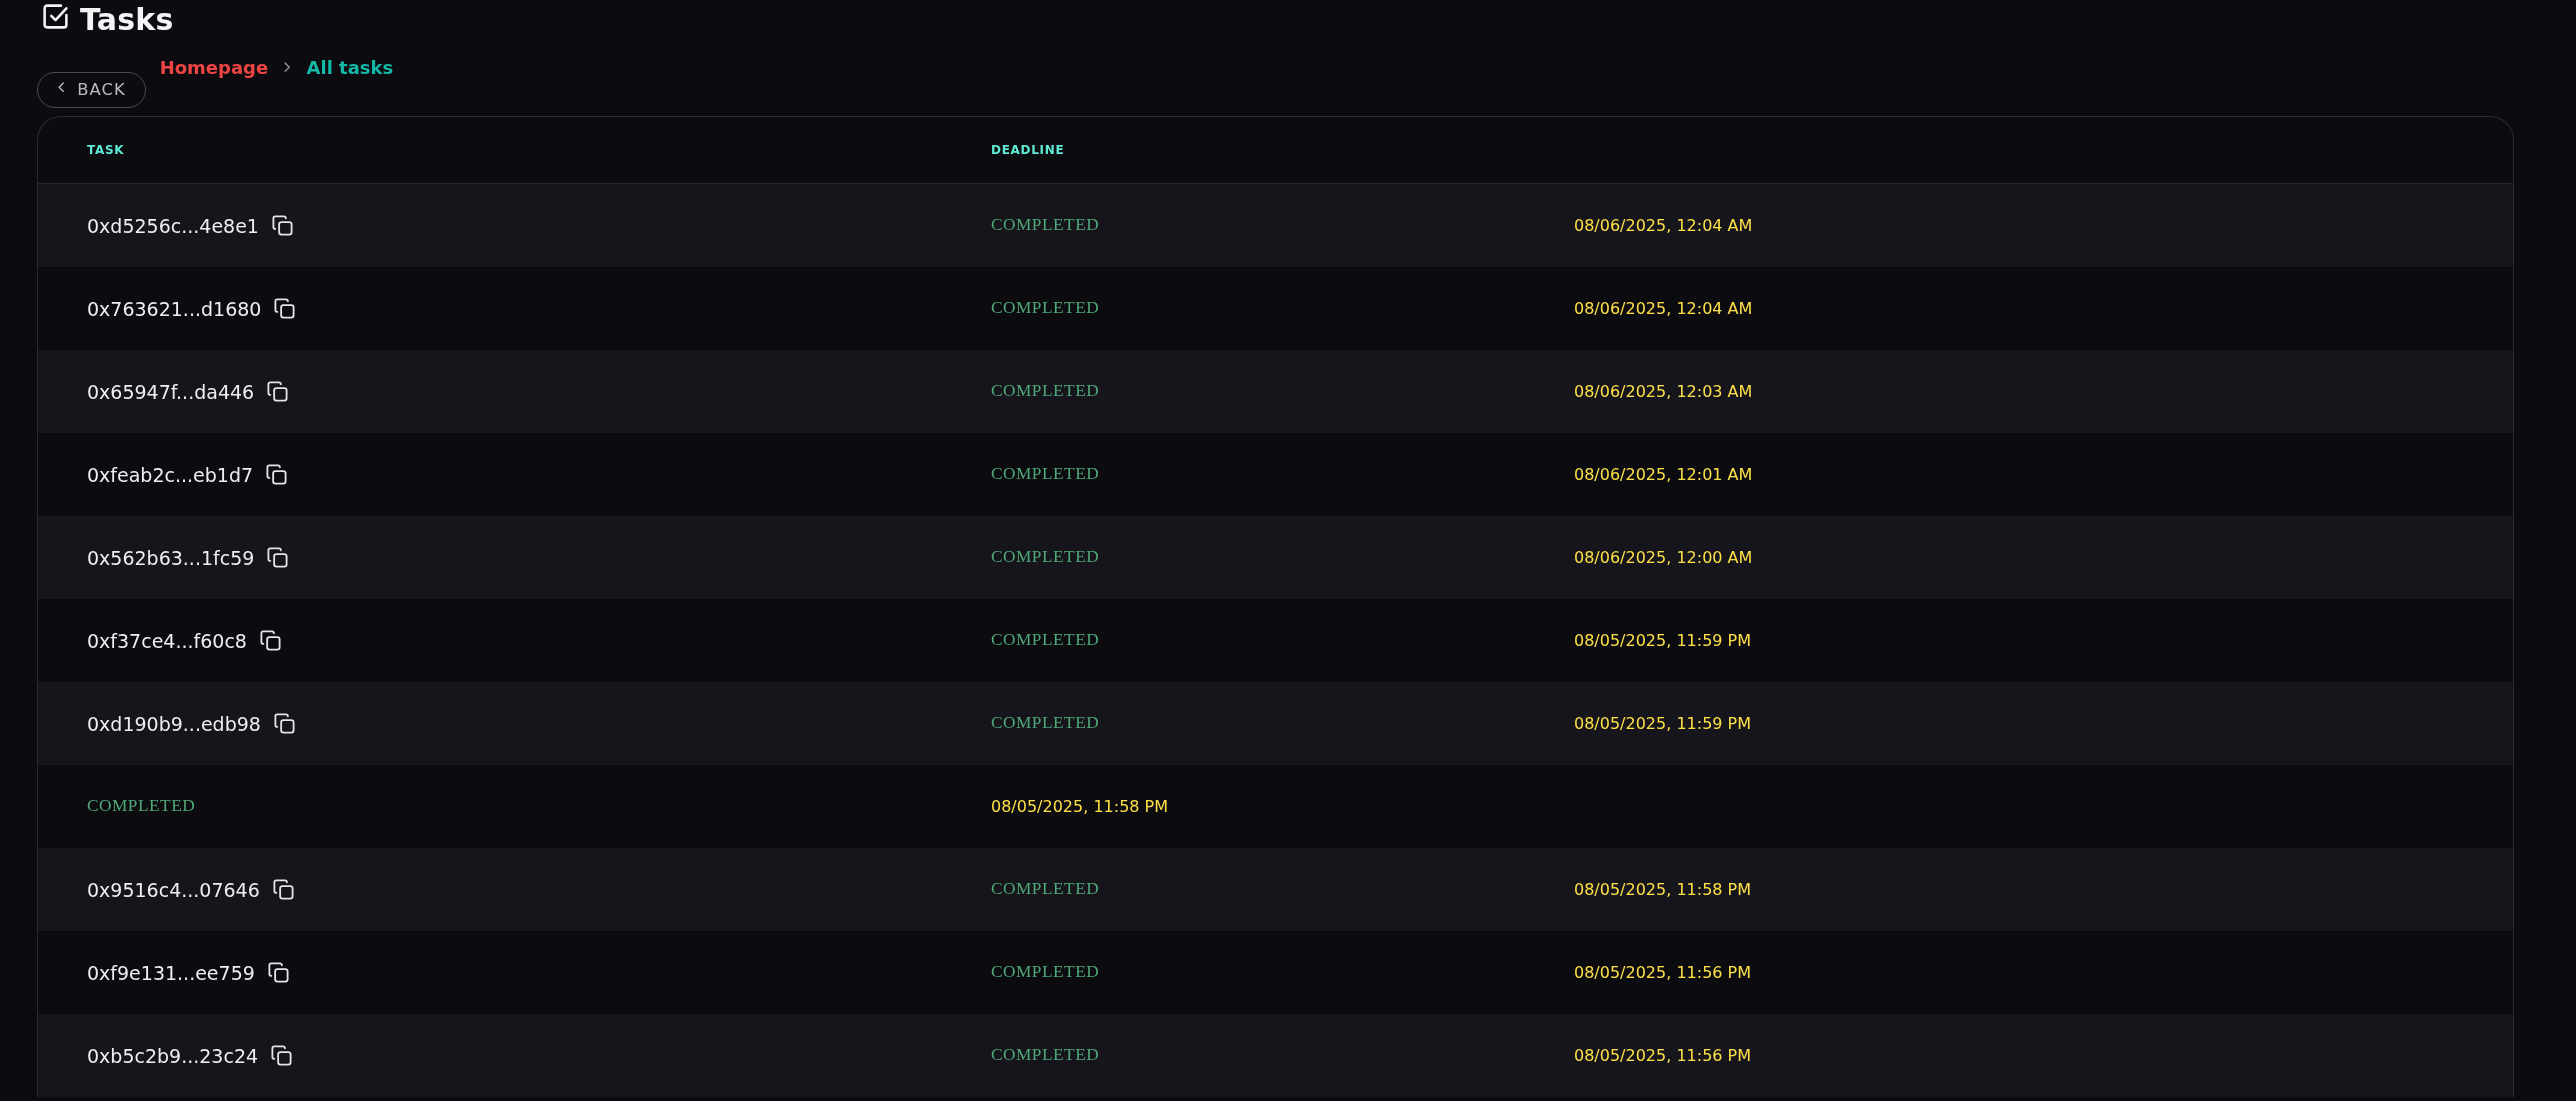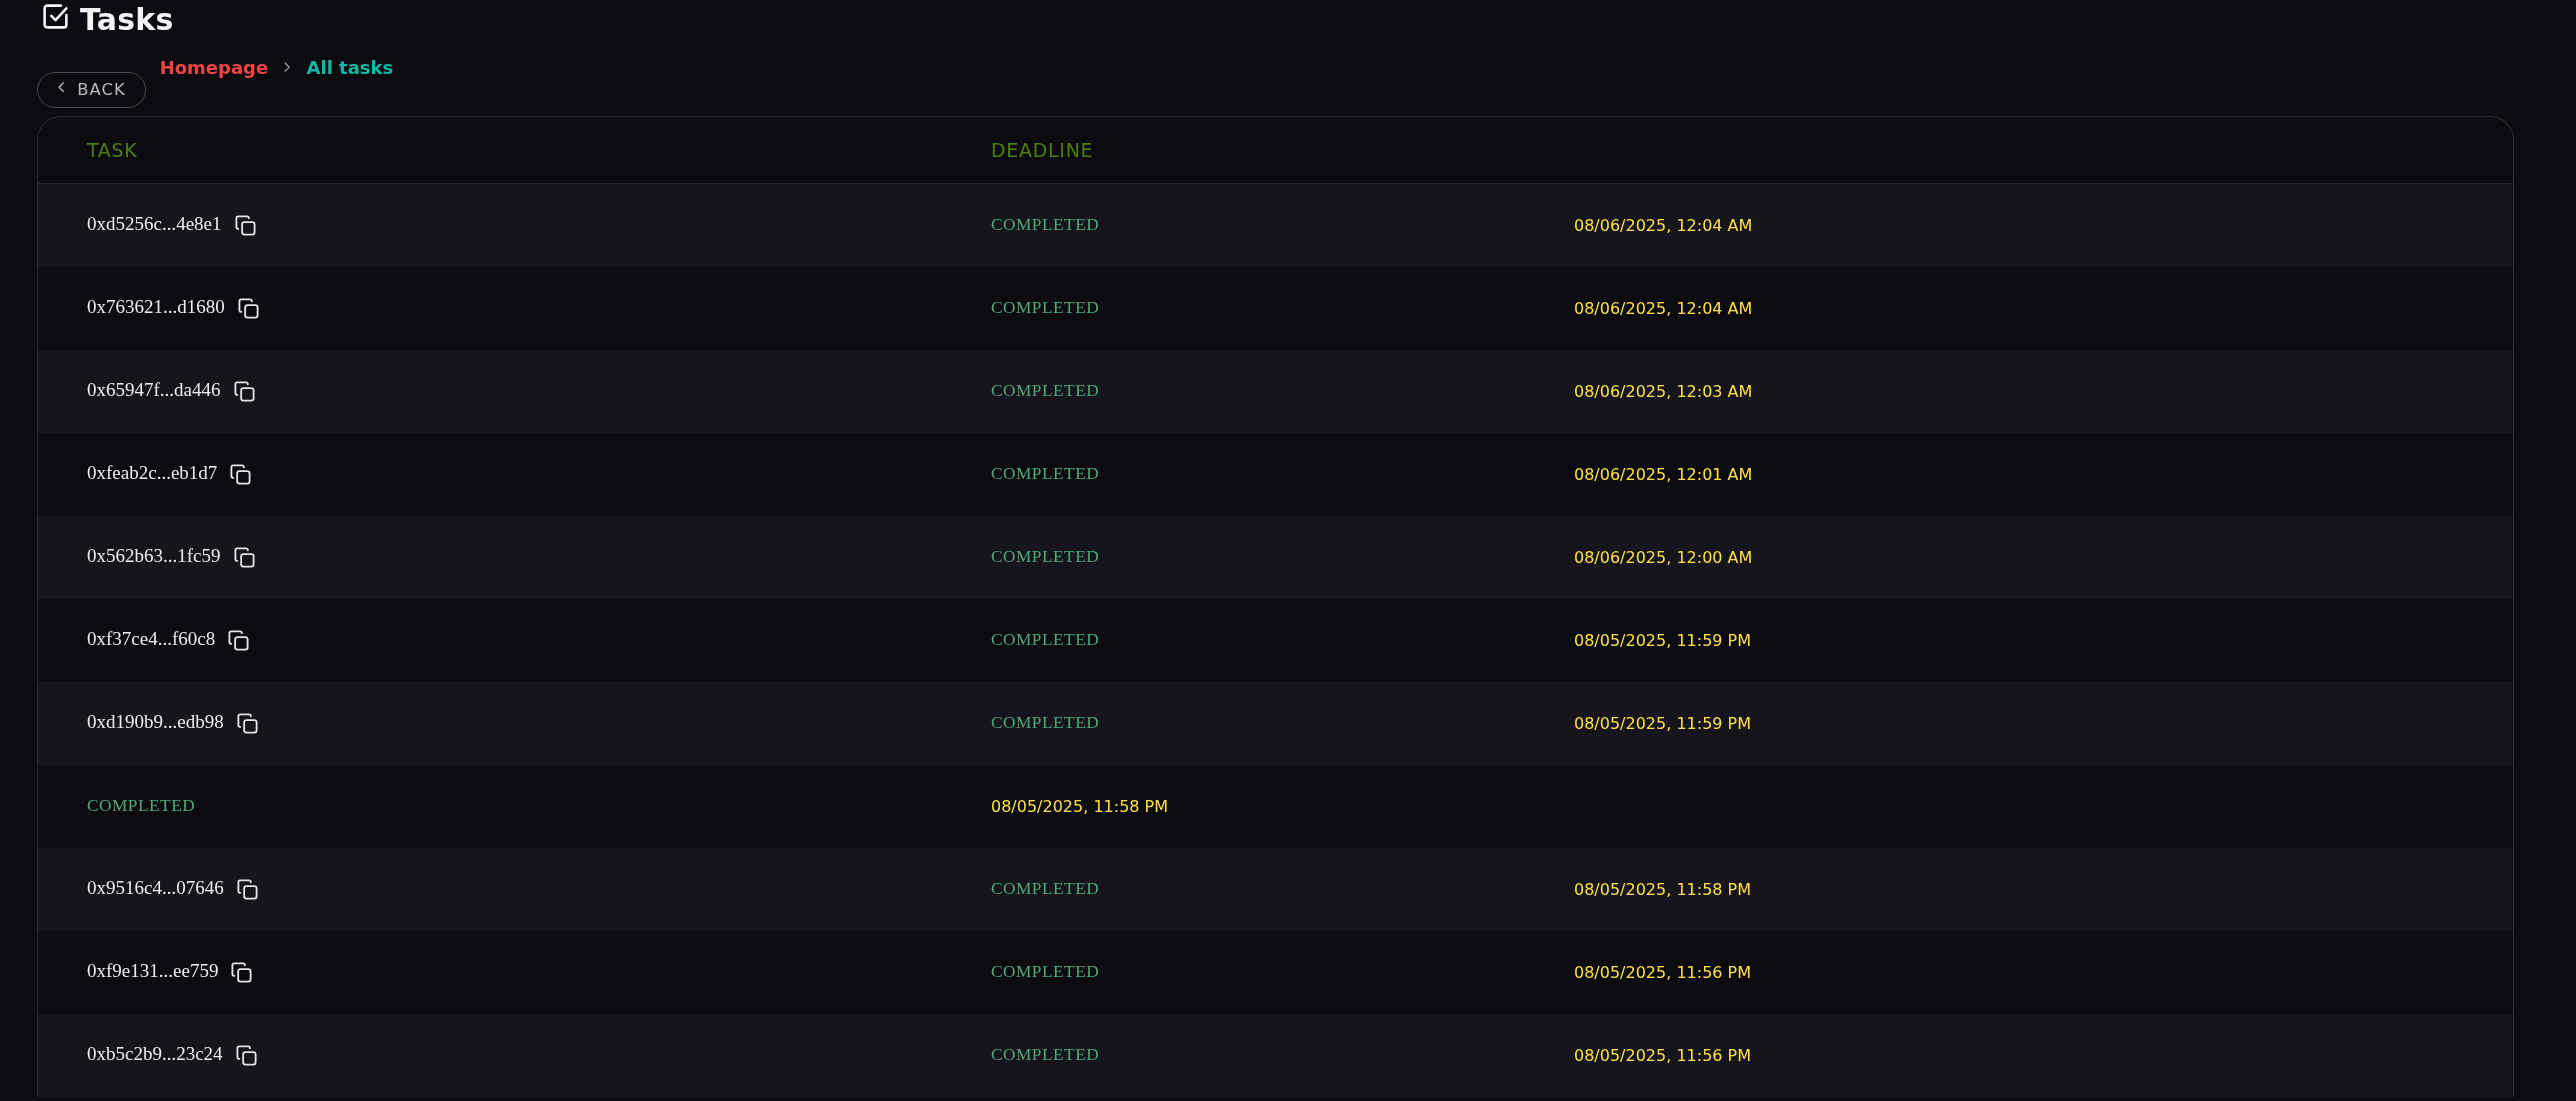--- a/index.html
+++ b/index.html
@@ -50,33 +50,33 @@
     overflow: hidden;
   }
   .thead {
     display: grid;
     grid-template-columns: 904px 583px 1fr;
     height: 67px; align-items: center;
     padding-left: 49px;
     border-bottom: 0.9px solid #26262e;
   }
   .th {
-    font-size: 19px; color: #4d7c0f; letter-spacing: 0.7px; font-weight: 400;
+    font-size: 12px; color: #5eead4; letter-spacing: 0.7px; font-weight: 700;
   }
   .row {
     display: grid;
     grid-template-columns: 904px 583px 1fr;
     height: 83px; align-items: center;
     padding-left: 49px;
     cursor: pointer;
   }
   .row:nth-child(odd) { background: #15151b; }
   .row:nth-child(even) { background: transparent; }
 
-  .task-cell { display: flex; align-items: flex-start; gap: 12px; font-family: Liberation Serif, serif; }
+  .task-cell { display: flex; align-items: flex-end; gap: 12px; }
   .task-id { font-size: 19px; color: #eeeef3; font-weight: 400; }
   .copy-btn {
     background: none; border: none; padding: 0; cursor: pointer;
     width: 23px; height: 23px; display: inline-flex; margin-top: 1.8px;
   }
   .copy-btn svg { width: 23px; height: 23px; }
 
   .status-cell { font-size: 17.3px; color: #4fa878; letter-spacing: 0.5px; font-family: Liberation Serif, serif; }
   .deadline-cell { font-size: 16px; color: #fde047; }
 </style>

